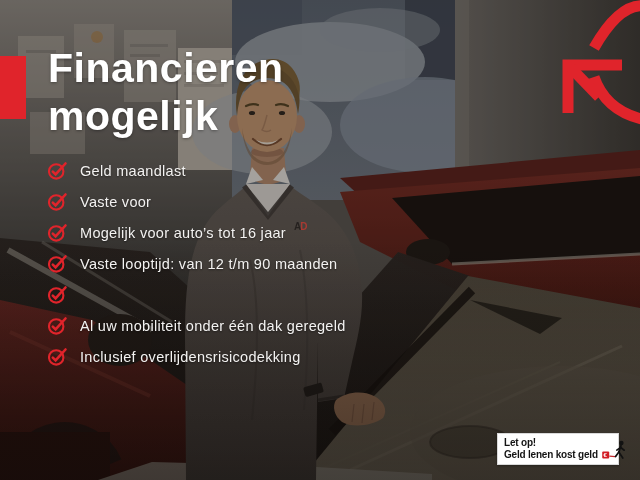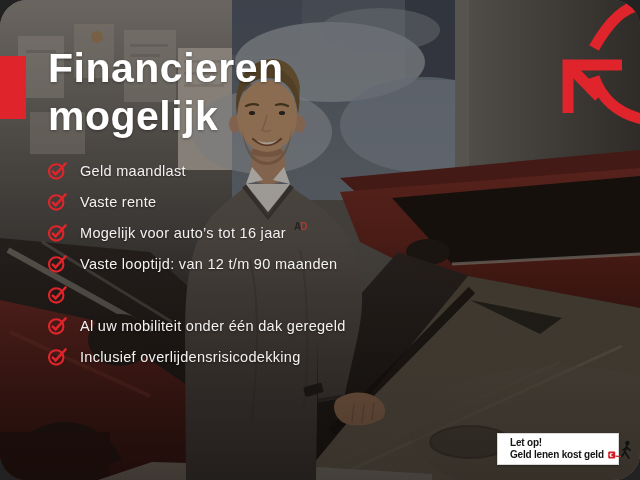--- a/index.html
+++ b/index.html
@@ -1,18 +1,18 @@
 <!DOCTYPE html>
 <html><head>
 <meta charset="utf-8">
 <style>
   html,body{margin:0;padding:0;background:#222;}
   .stage{
     position:relative;width:640px;height:480px;overflow:hidden;
-    font-family:"Liberation Sans",sans-serif;background:#56524e;border-radius:27px;
+    font-family:"Liberation Sans",sans-serif;background:#56524e;
   }
   .scene{position:absolute;left:0;top:0;width:640px;height:480px;display:block;}
   .accent-block{
     position:absolute;left:0;top:56px;width:26px;height:63px;
     background:#e0242b;
   }
   .brand-logo{position:absolute;right:0;top:0;width:90px;height:132px;overflow:visible;}
   .page-title{
     position:absolute;left:48px;top:44px;margin:0;
     color:#ffffff;font-size:41px;line-height:48px;font-weight:600;
@@ -32,21 +32,21 @@
   }
   .ad-logo{
     position:absolute;left:294px;top:221px;font-size:10px;font-weight:700;
     letter-spacing:-1px;opacity:.88;
   }
   .ad-logo .a{color:#211d1b;}
   .ad-logo .d{color:#b53a31;}
   .warning-badge{
     position:absolute;left:497px;top:433px;width:122px;height:32px;
     background:#ffffff;border:1px solid #d9d9d9;box-sizing:border-box;
-    display:flex;align-items:center;gap:3px;padding:2px 4px 2px 12px;
+    display:flex;align-items:center;gap:3px;padding:2px 4px 2px 6px;
     box-shadow:0 1px 2px rgba(0,0,0,.3);
   }
   .warning-badge .txt{
     color:#141414;font-size:10px;line-height:12px;font-weight:700;
     letter-spacing:-0.2px;white-space:nowrap;
   }
   .warning-badge .txt span{display:block;}
   .warning-icon{flex:0 0 auto;display:block;}
 </style>
 </head>
@@ -213,21 +213,21 @@
           <circle cx="8.2" cy="10.4" r="7.2" stroke="#e0242b" stroke-width="2.1" fill="none"></circle>
           <path d="M4.8,10.6 L7.6,13.4 L17.5,2.5" stroke="#e0242b" stroke-width="2.6" fill="none" stroke-linecap="round"></path>
         </svg>
       <span class="label">Geld maandlast</span>
     </li>
     <li class="benefit">
       <svg class="check-ic" width="20" height="19" viewBox="0 0 20 19">
           <circle cx="8.2" cy="10.4" r="7.2" stroke="#e0242b" stroke-width="2.1" fill="none"></circle>
           <path d="M4.8,10.6 L7.6,13.4 L17.5,2.5" stroke="#e0242b" stroke-width="2.6" fill="none" stroke-linecap="round"></path>
         </svg>
-      <span class="label">Vaste rente</span>
+      <span class="label">Vaste voor</span>
     </li>
     <li class="benefit">
       <svg class="check-ic" width="20" height="19" viewBox="0 0 20 19">
           <circle cx="8.2" cy="10.4" r="7.2" stroke="#e0242b" stroke-width="2.1" fill="none"></circle>
           <path d="M4.8,10.6 L7.6,13.4 L17.5,2.5" stroke="#e0242b" stroke-width="2.6" fill="none" stroke-linecap="round"></path>
         </svg>
       <span class="label">Mogelijk voor auto’s tot 16 jaar</span>
     </li>
     <li class="benefit">
       <svg class="check-ic" width="20" height="19" viewBox="0 0 20 19">

